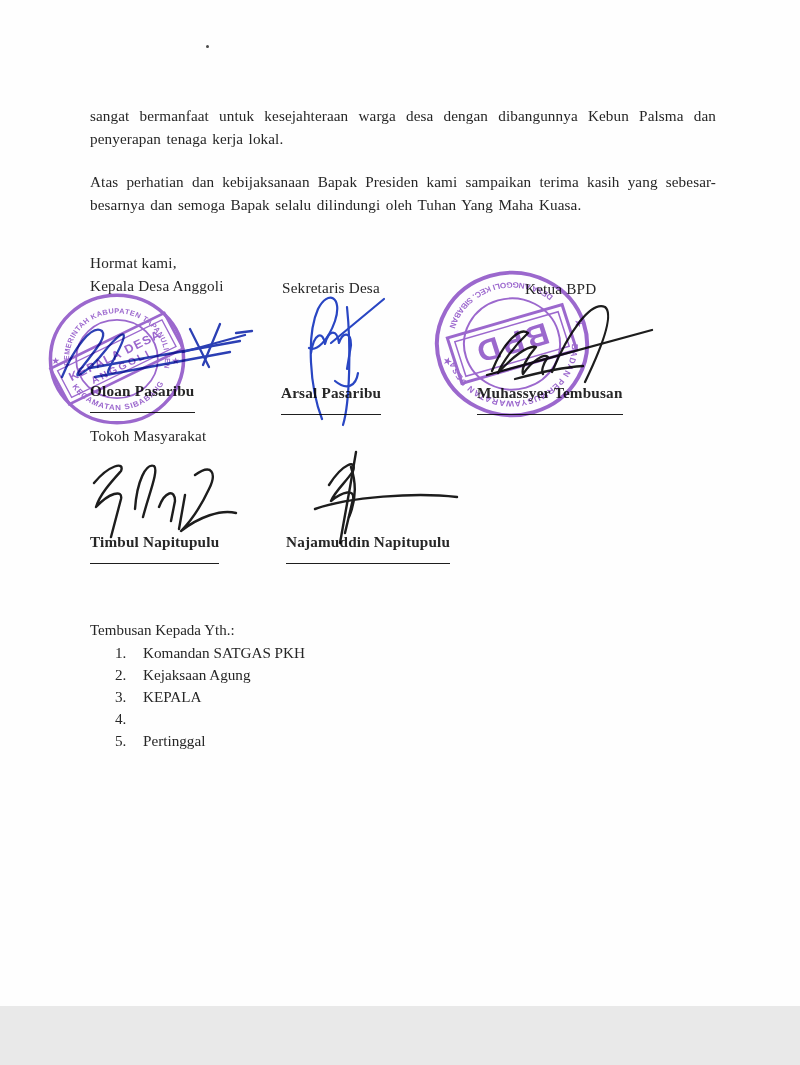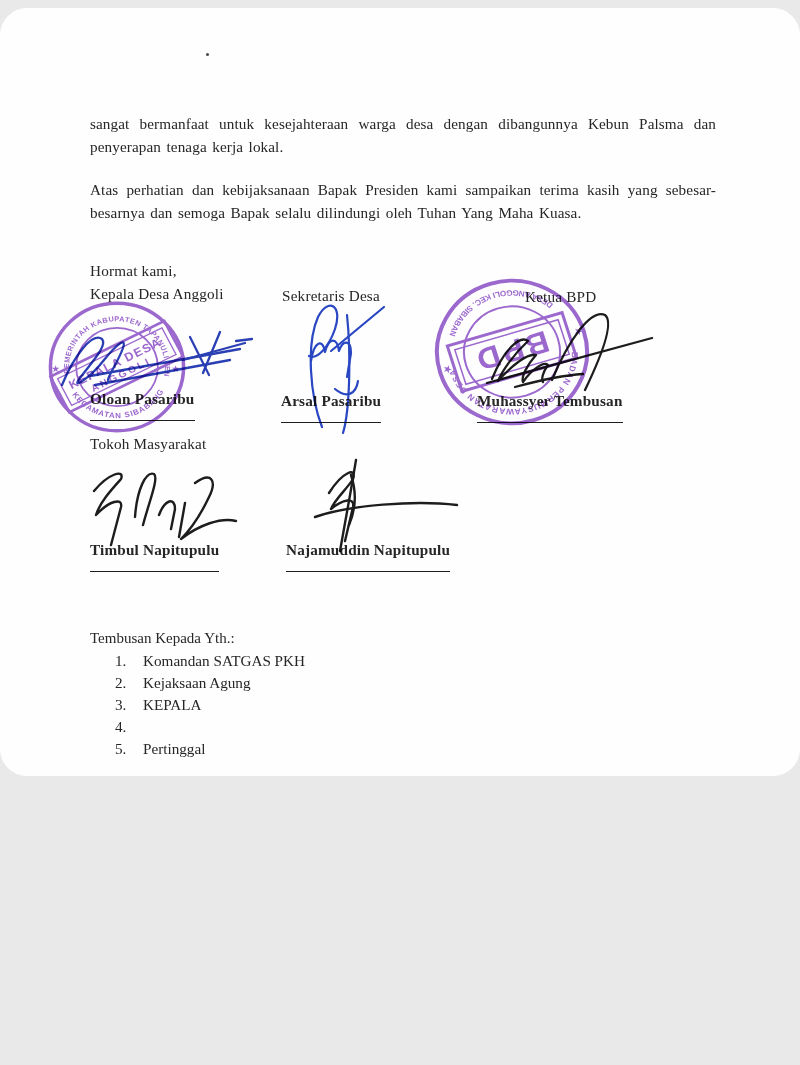--- a/index.html
+++ b/index.html
@@ -1,20 +1,20 @@
 <!DOCTYPE html>
 <html><head>
 <meta charset="utf-8">
 <style>
   * { margin:0; padding:0; box-sizing:border-box; }
   html,body { background:#e9e9e9; }
   .page {
-    position:relative; width:800px; height:768px; margin:8px auto;
+    position:relative; width:800px; height:1006px; margin:0 auto;
     background:#fefefe; overflow:hidden;
-    font-family:"Liberation Serif", serif; color:#262626;border-radius:27px;
+    font-family:"Liberation Serif", serif; color:#262626;
   }
   .abs { position:absolute; }
   .para { width:626px; text-align:justify; text-align-last:left;
           font-size:15.2px; line-height:23px; word-spacing:1.6px; letter-spacing:.1px; }
   .lbl  { font-size:15.2px; letter-spacing:.2px; white-space:nowrap; }
   .name { font-size:15.2px; font-weight:bold; letter-spacing:.2px; white-space:nowrap;
           border-bottom:1.7px solid #1e1e1e; padding-bottom:12px; }
   .p1 { left:90px; top:104px; }
   .p2 { left:90px; top:170px; }
   .closing { left:90px; top:254px; }

